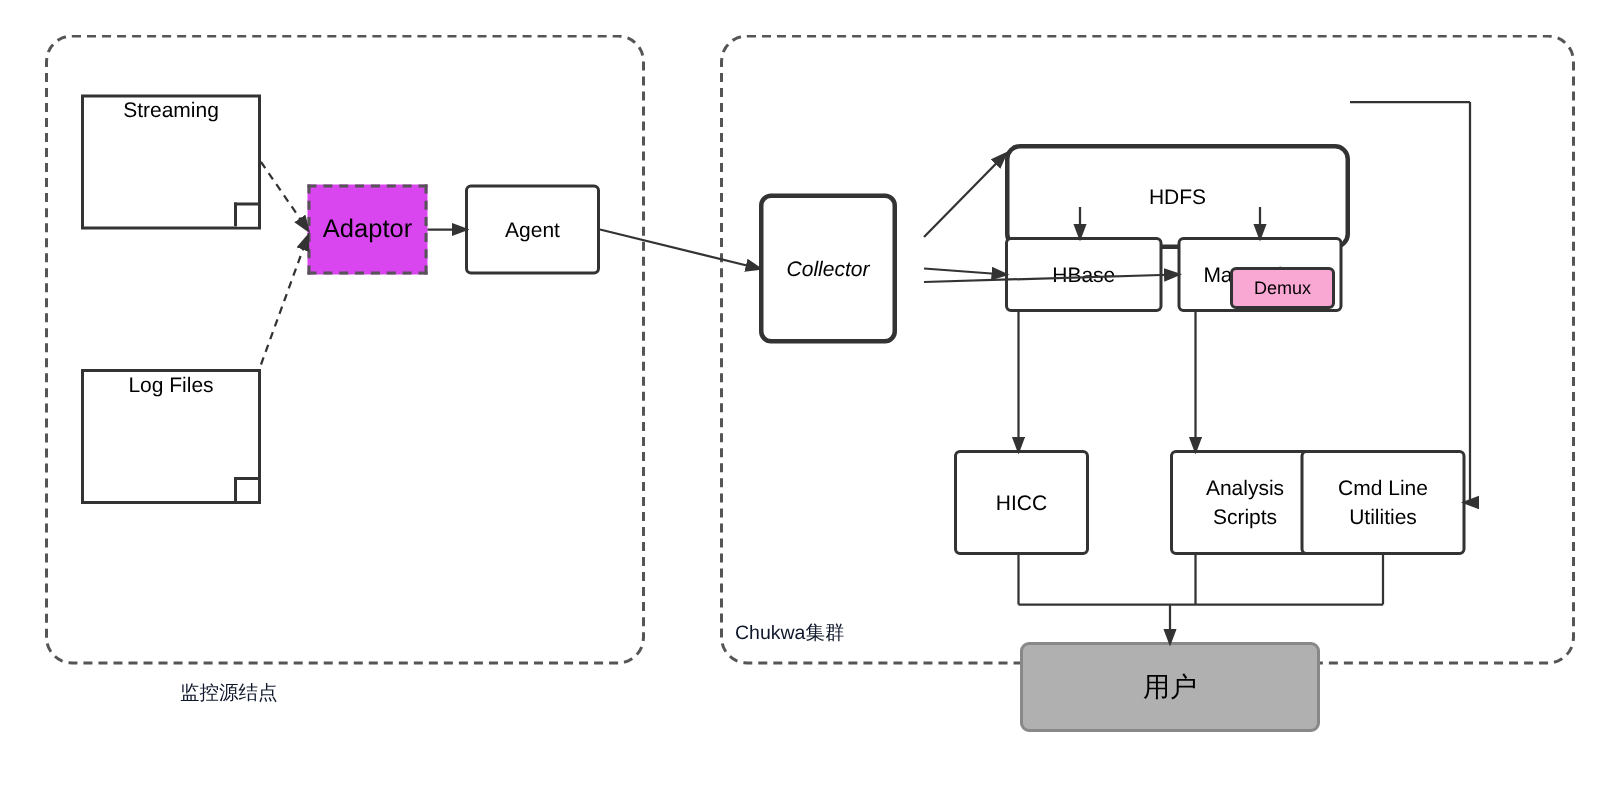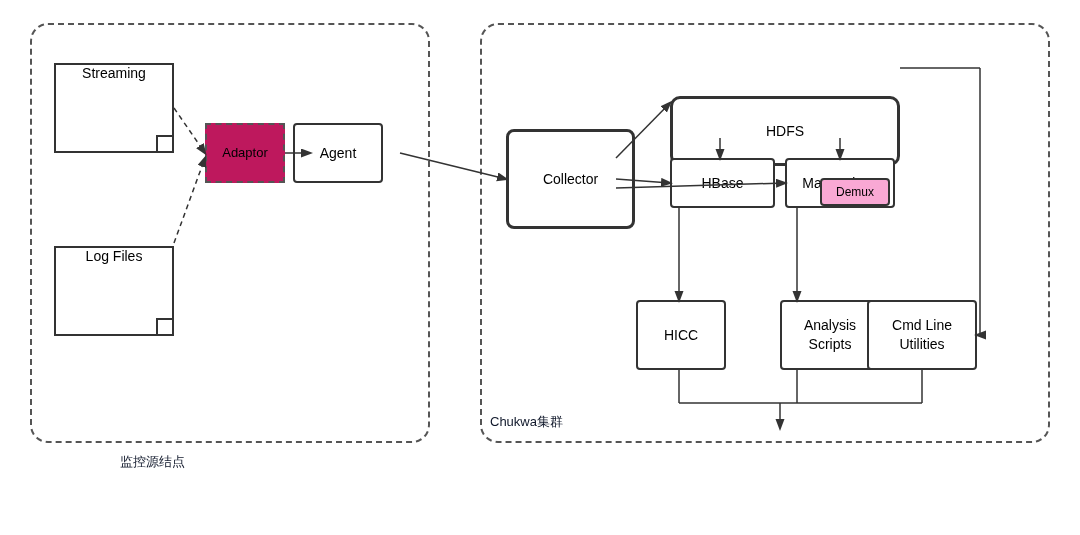--- a/index.html
+++ b/index.html
@@ -108,29 +108,29 @@
 
   <div class="box-folded" style="left:34px; top:50px; width:120px; height:90px;">
     <span>Streaming</span>
   </div>
 
   <div class="box-folded" style="left:34px; top:185px; width:120px; height:90px;margin-top:48px;">
     <span>Log Files</span>
   </div>
 
   <div style="position:absolute; left:185px; top:110px; width:80px; height:60px;
-              border:2px dashed #555; background:#be185d; display:flex; align-items:center; justify-content:center; font-size:13px;">
+              border:2px dashed #555; background:#d946ef; display:flex; align-items:center; justify-content:center; font-size:17px;">
     <span>Adaptor</span>
   </div>
 
-  <div class="box" style="left:273px; top:110px; width:90px; height:60px;">
+  <div class="box" style="left:290px; top:110px; width:90px; height:60px;">
     <span>Agent</span>
   </div>
 
-  <div class="box box-thick" style="left:486px; top:116px; width:129px; height:100px; border-radius:8px;">
+  <div class="box box-thick" style="left:486px; top:116px; width:92px; height:100px; border-radius:8px;font-style:italic;">
     <span>Collector</span>
   </div>
 
   <div class="box box-thick" style="left:650px; top:55px; width:230px; height:70px; border-radius:10px;margin-top:28px;">
     <span>HDFS</span>
   </div>
 
   <div class="box" style="left:650px; top:145px; width:105px; height:50px;">
     <span>HBase</span>
   </div>
@@ -150,20 +150,23 @@
   <div class="box" style="left:760px; top:287px; width:100px; height:70px; white-space:pre-line; text-align:center; line-height:1.3;">
     <span style="white-space:pre-line;">Analysis
 Scripts</span>
   </div>
 
   <div class="box" style="left:847px; top:287px; width:110px; height:70px; white-space:pre-line; text-align:center; line-height:1.3;">
     <span style="white-space:pre-line;">Cmd Line
 Utilities</span>
   </div>
 
+  <div class="box box-gray" style="left:660px; top:415px; width:200px; height:60px; border-radius:6px; font-size:18px;">
+    <span>用户</span>
+  </div>
 
   <div class="label label-cn" style="left:100px; top:440px;">监控源结点</div>
   <div class="label label-cn" style="left:470px; top:400px;">Chukwa集群</div>
 
   <svg class="svg-overlay">
 
     <line x1="154" y1="95" x2="185" y2="140" stroke="#333" stroke-width="1.5" stroke-dasharray="5,4" marker-end="url(#arr)"></line>
 
     <line x1="154" y1="230" x2="185" y2="145" stroke="#333" stroke-width="1.5" stroke-dasharray="5,4" marker-end="url(#arr)"></line>
 

